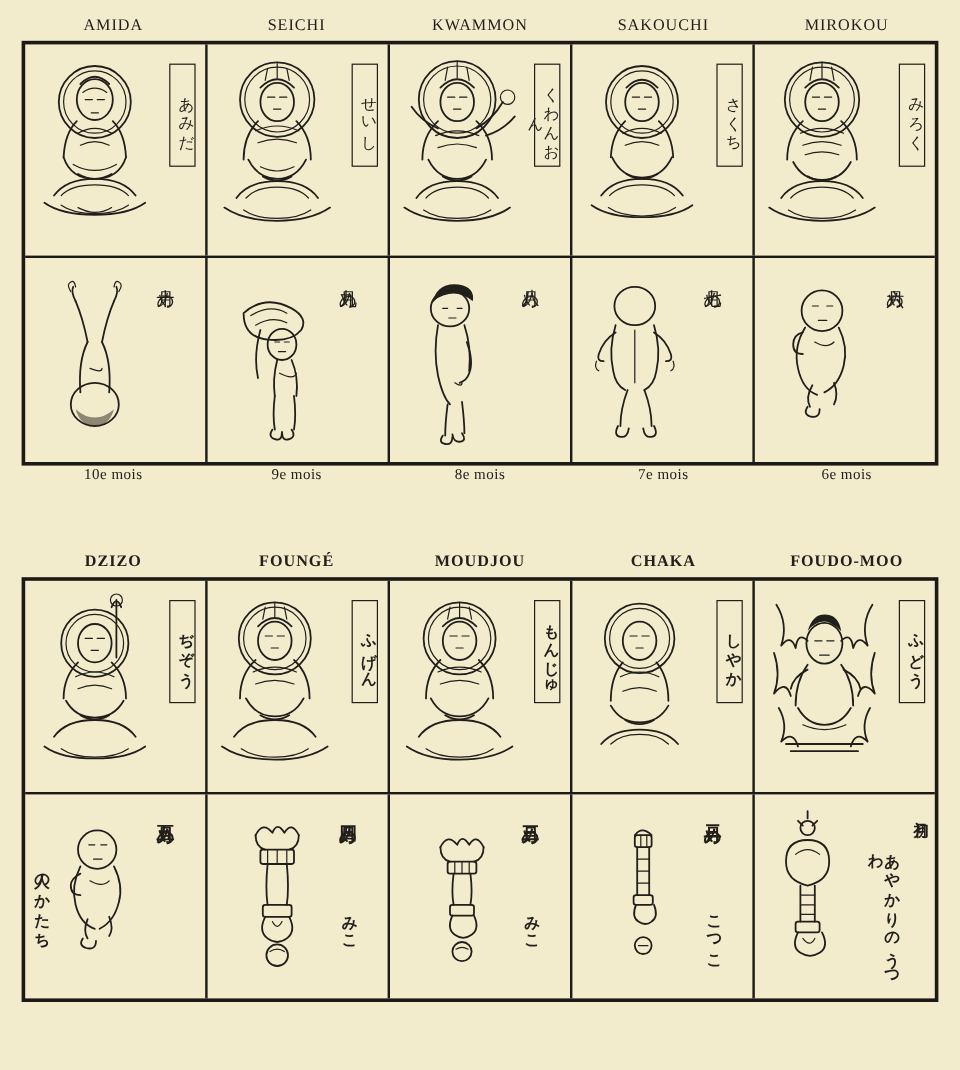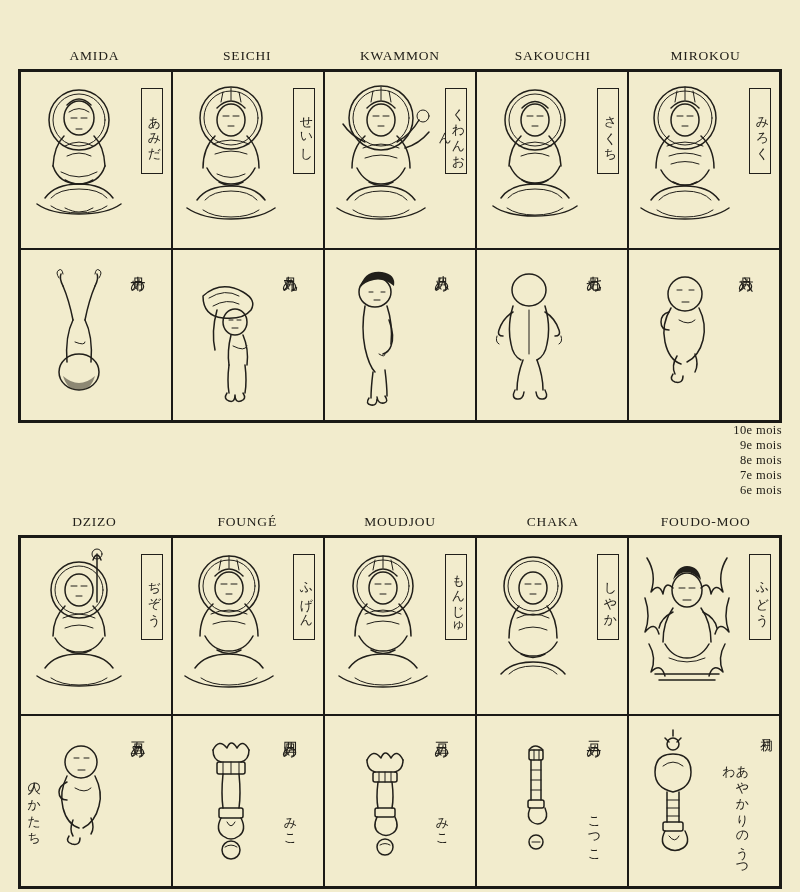--- a/index.html
+++ b/index.html
@@ -20,24 +20,23 @@
     width: 800px;
     height: 892px;
     background: #f2eccd;
   }
 
   
   .plate {
     position: absolute;
     left: 18px;
     width: 764px;
-    margin-top: 35px;
   }
   .plate.top { top: 8px; }
-  .plate.bottom { top: 474px; }
+  .plate.bottom { top: 455px; font-weight: bold; }
 
   .header-row {
     display: flex;
     height: 26px;
     align-items: center;
   }
   .header-cell {
     flex: 1 1 0;
     text-align: center;
     font-size: 13.5px;
@@ -63,22 +62,21 @@
     overflow: hidden;
   }
   .cell:last-child { border-right: none; }
   .row-deity .cell { height: 176px; }
   .row-fetus .cell { height: 170px; }
   .row-fetus { border-top: 2px solid #1b1a16; }
 
   .footer-row {
     display: flex;
     height: 24px;
-    align-items: flex-end;
-    flex-direction: column;
+    align-items: flex-start;
   }
   .footer-cell {
     flex: 1 1 0;
     text-align: center;
     font-size: 12.5px;
     letter-spacing: 0.4px;
     white-space: nowrap;
   }
 
   

